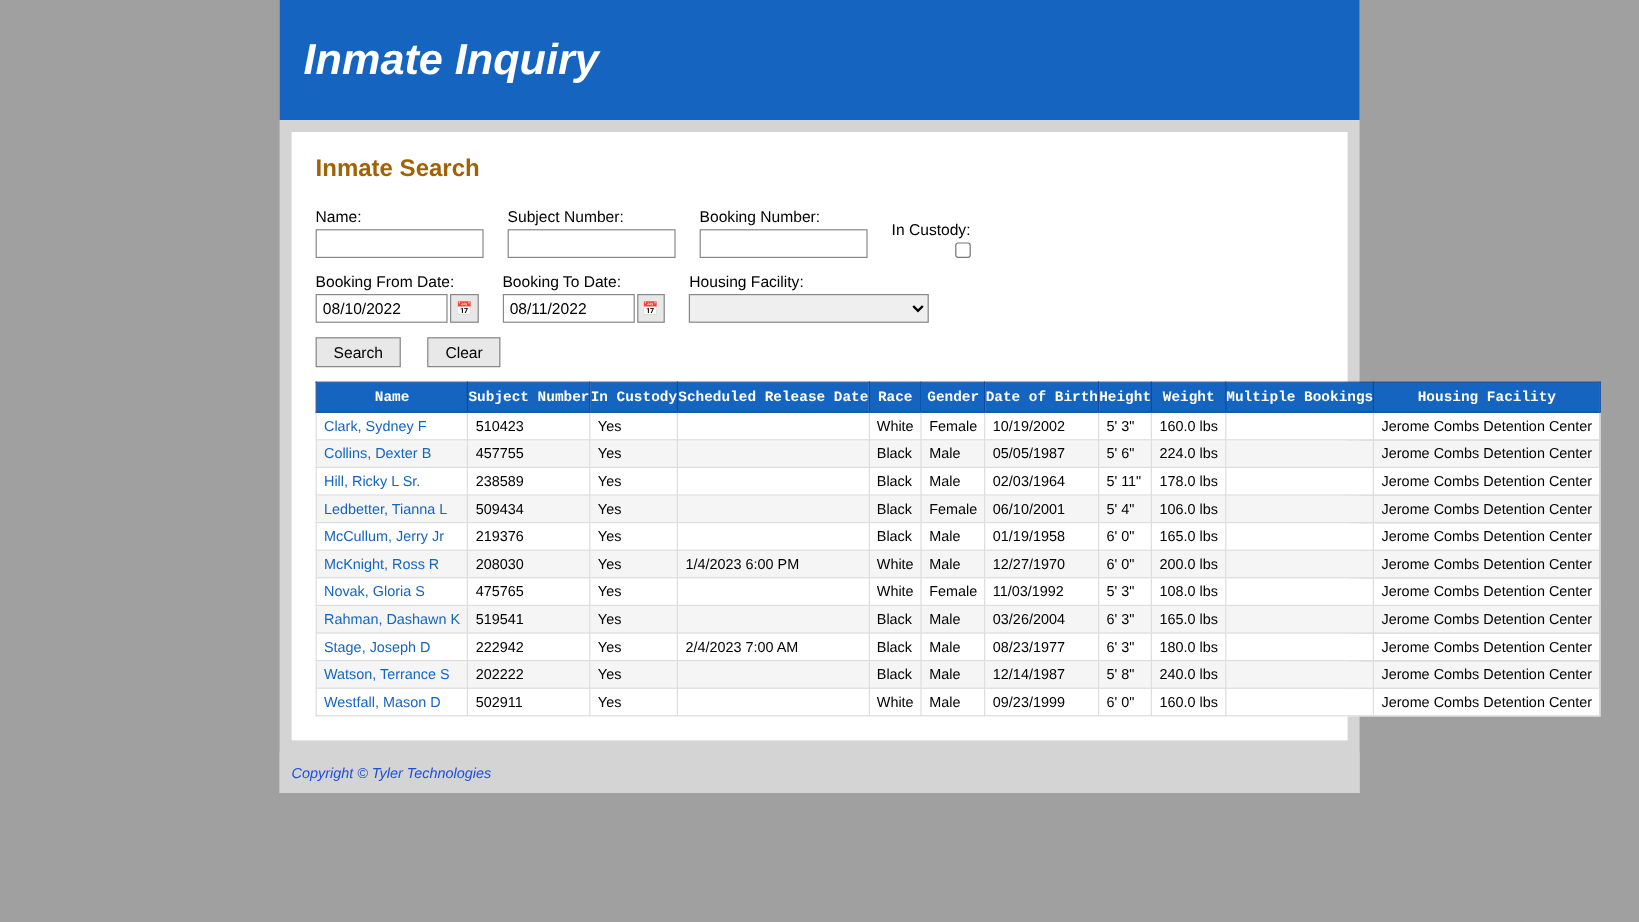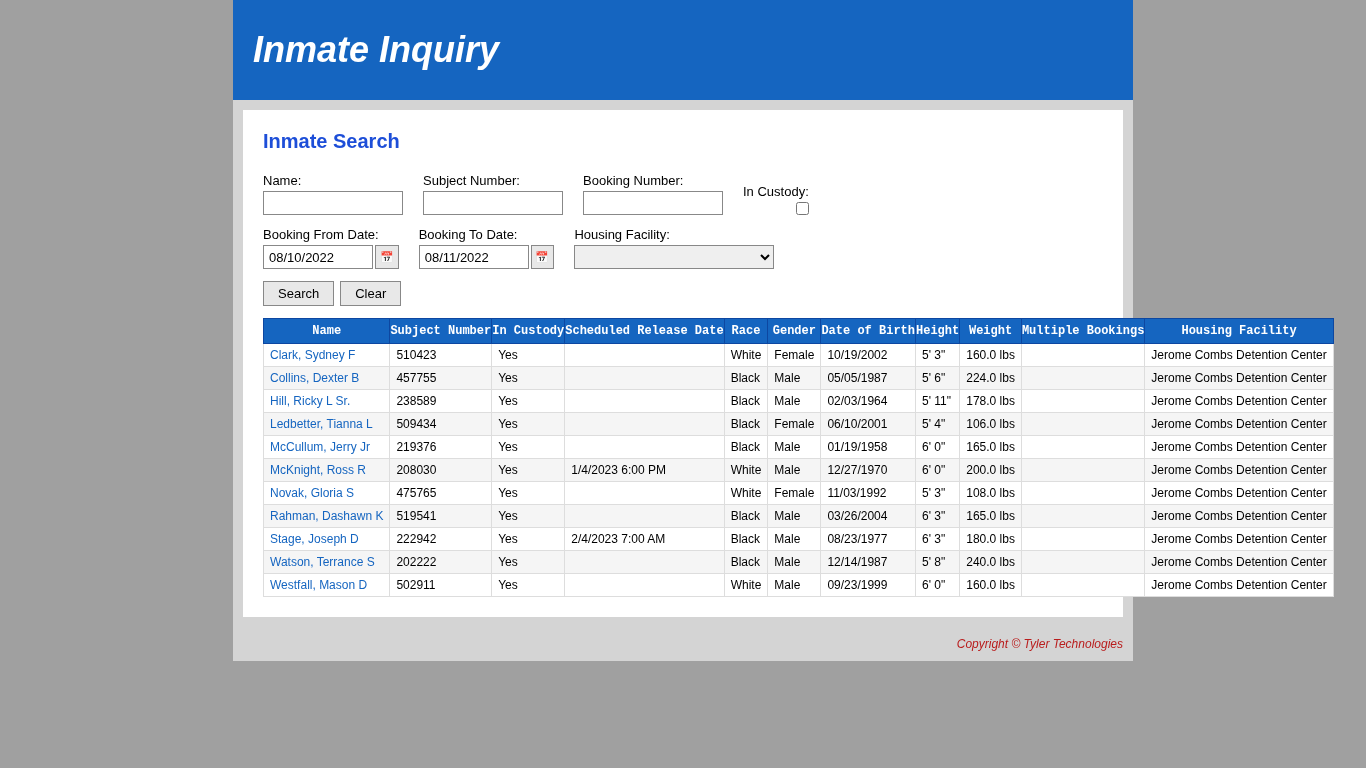--- a/index.html
+++ b/index.html
@@ -25,21 +25,21 @@
       font-size: 36px;
       font-weight: bold;
       font-style: italic;
     }
     #main-content {
       background: white;
       margin: 10px;
       padding: 20px;
     }
     #page-title {
-      color: #1d4ed8;
+      color: #a16207;
       font-size: 20px;
       font-weight: bold;
       margin-bottom: 20px;
     }
     .form-row {
       display: flex;
       align-items: flex-end;
       gap: 20px;
       margin-bottom: 12px;
       flex-wrap: wrap;
@@ -88,21 +88,21 @@
     }
     .custody-group {
       display: flex;
       flex-direction: column;
       align-items: flex-end;
       gap: 3px;
     }
     .btn-row {
       margin: 12px 0;
       display: flex;
-      gap: 6px;
+      gap: 22px;
     }
     .btn {
       padding: 4px 14px;
       font-size: 13px;
       cursor: pointer;
       border: 1px solid #888;
       background: #e8e8e8;
     }
 
     
@@ -137,24 +137,24 @@
     #results-table tbody td a {
       color: #1565c0;
       text-decoration: none;
     }
     .name-cell {
       white-space: normal;
       min-width: 90px;
     }
     #footer {
       background: #d4d4d4;
-      text-align: right;
+      text-align: left;
       padding: 10px;
       font-size: 12px;
-      color: #b91c1c;
+      color: #1d4ed8;
       font-style: italic;
     }
   </style>
 </head>
 <body>
 
 <div id="app-container">
 
   <div id="header">
     <span id="header-title">Inmate Inquiry</span>

